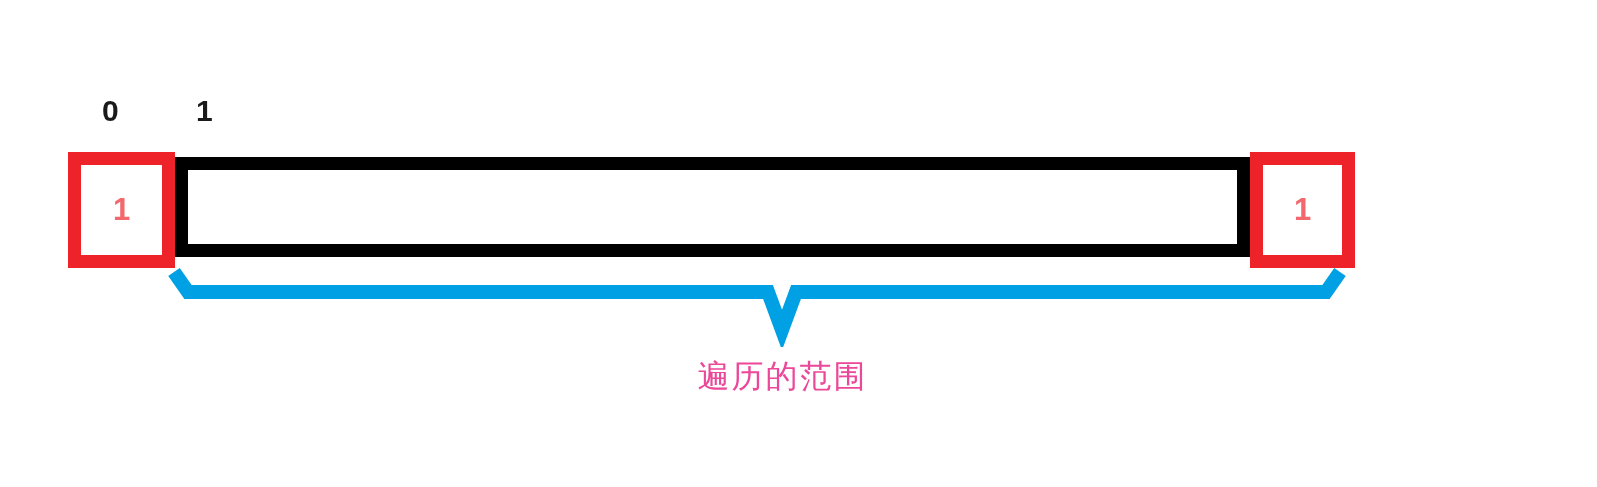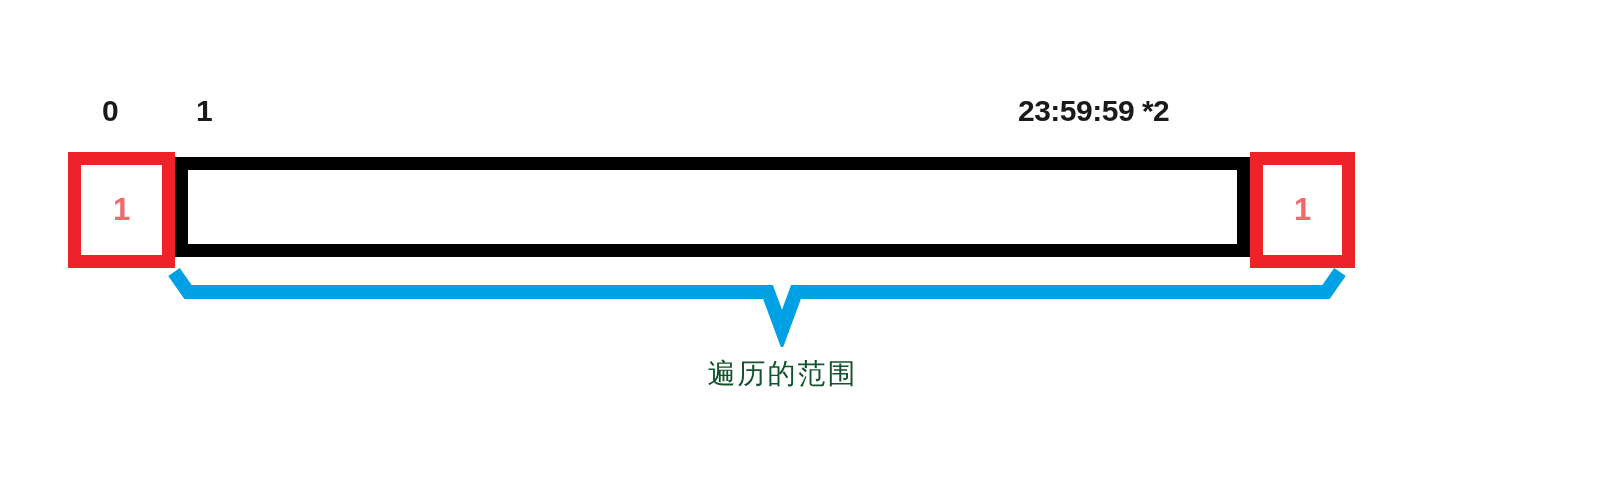--- a/index.html
+++ b/index.html
@@ -87,38 +87,37 @@
     overflow: visible;
   }
 
   
   #brace-caption {
     position: absolute;
     left: 0;
     top: 360px;
     width: 1565px;
     text-align: center;
-    color: #14532d;
-    font-size: 28px;
+    color: #ec4899;
+    font-size: 32px;
     font-weight: normal;
     line-height: 1;
     font-family: "DejaVu Sans", "Liberation Sans", sans-serif;
     letter-spacing: 2px;
   }
 </style>
 </head>
 <body>
 
 <div id="stage">
 
   <div class="tick-label" id="label-zero">0</div>
 
   <div class="tick-label" id="label-one">1</div>
 
-  <div class="tick-label" id="label-end">23:59:59 *2</div>
 
 
   <div id="array-strip">
 
     <div id="array-body"></div>
 
     <div class="red-cell" id="cell-left">
       <span class="cell-value">1</span>
     </div>
 

